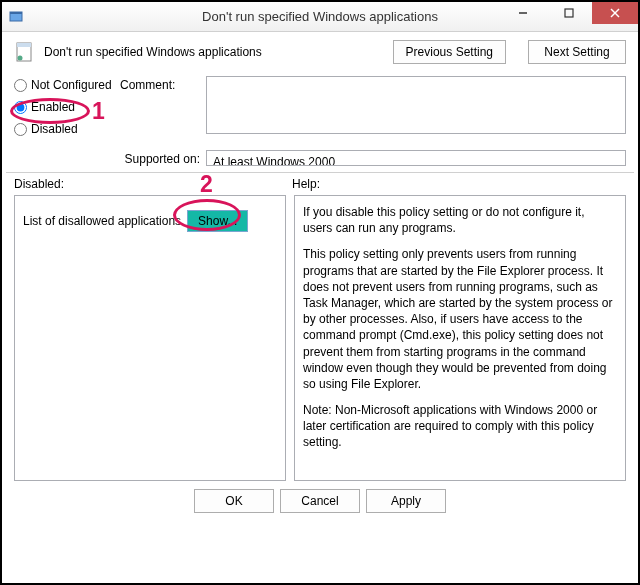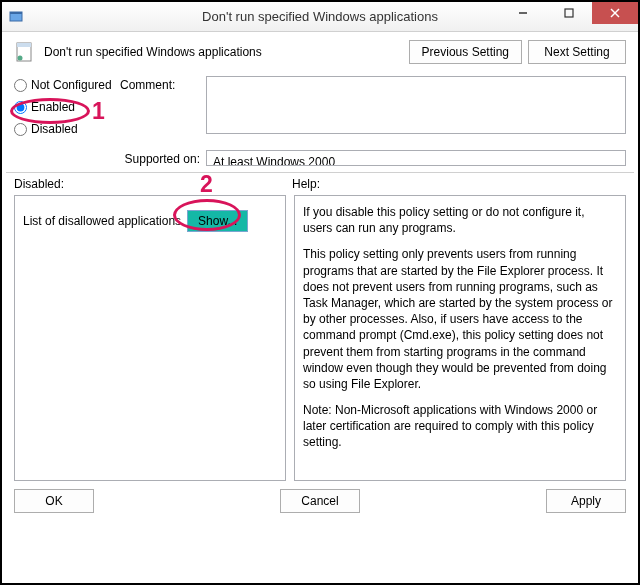--- a/index.html
+++ b/index.html
@@ -68,21 +68,21 @@
   .header-title {
     flex: 1;
     font-size: 12px;
   }
   .nav-btn {
     background: #fdfdfd;
     border: 1px solid #adadad;
     padding: 4px 12px;
     font-size: 12px;
     font-family: inherit;
-    margin-left: 6px;
+    margin-left: 22px;
     cursor: pointer;
     min-width: 98px;
   }
   .config-row {
     display: flex;
     align-items: flex-start;
     margin-bottom: 6px;
   }
   .radio-col {
     width: 106px;
@@ -160,21 +160,21 @@
     background: #14b8a6;
     border: 1px solid #7aa6d0;
     padding: 3px 10px;
     font-size: 12px;
     font-family: inherit;
     cursor: pointer;
     margin-left: 6px;
   }
   .bottom-btns {
     display: flex;
-    justify-content: space-between;
+    justify-content: center;
     gap: 6px;
     padding: 8px 0;
   }
   .std-btn {
     background: #fdfdfd;
     border: 1px solid #adadad;
     padding: 4px 0;
     width: 80px;
     font-size: 12px;
     font-family: inherit;

